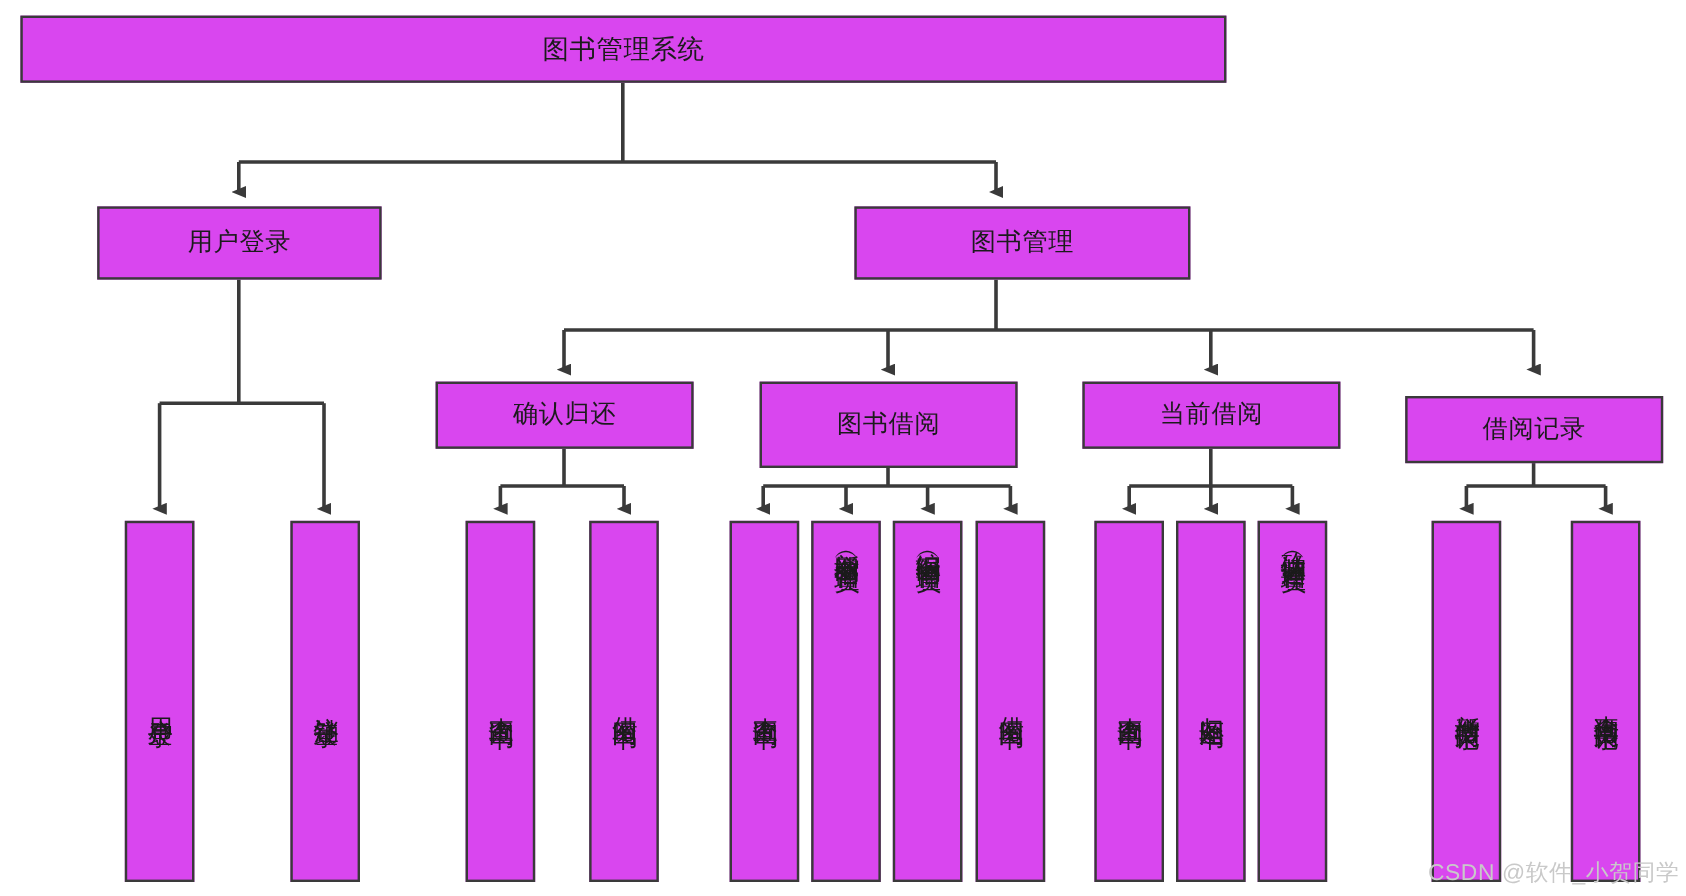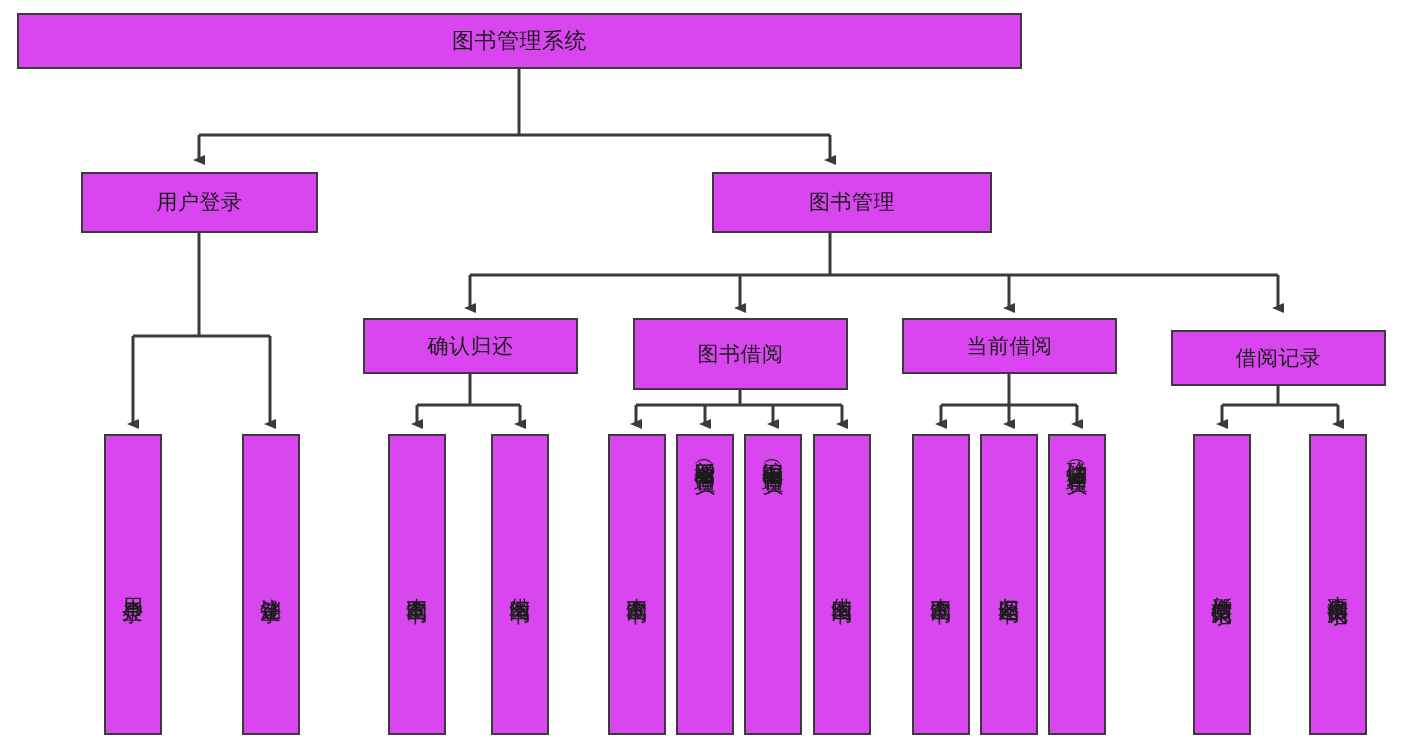--- a/index.html
+++ b/index.html
@@ -193,14 +193,15 @@
     <span class="label">确认归还（管理员）</span>
   </div>
 
   <div class="node v center" style="left:1193px; top:434px; width:58px; height:301px;">
     <span class="label">新增借阅记录</span>
   </div>
   <div class="node v center" style="left:1309px; top:434px; width:58px; height:301px;">
     <span class="label">查询借阅记录</span>
   </div>
 
+  <div class="watermark" style="left:1190px; top:714px;">CSDN @软件_小贺同学</div>
 
 </div>
 
 </body></html>

